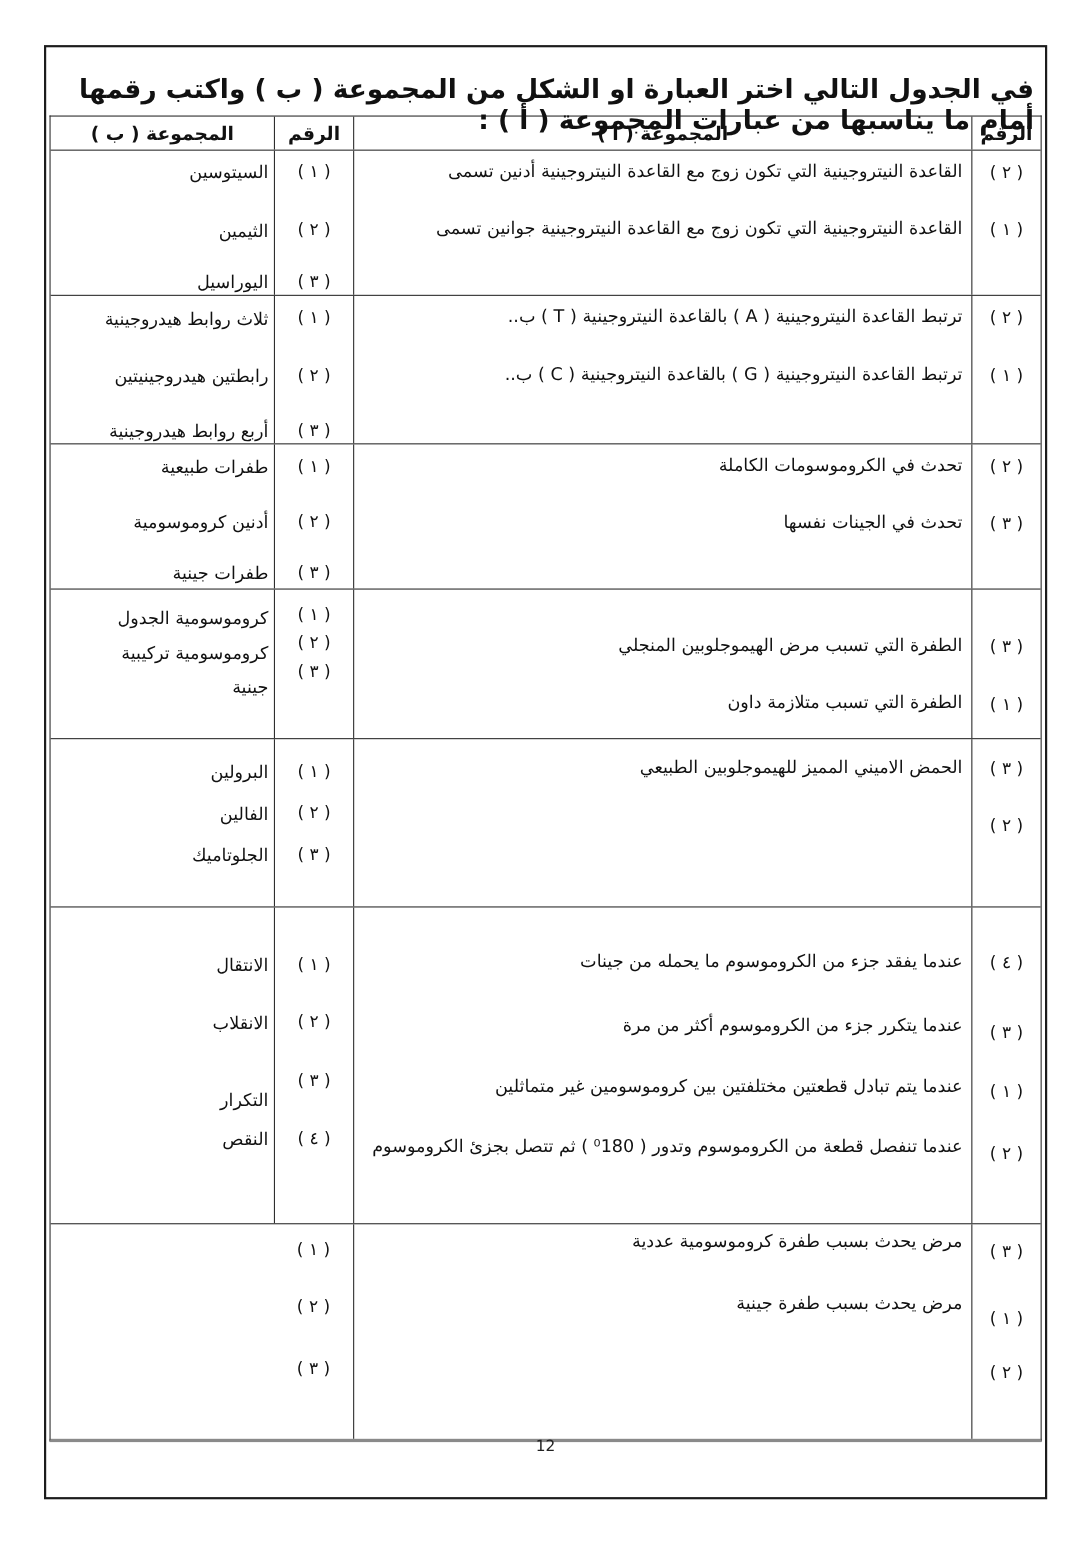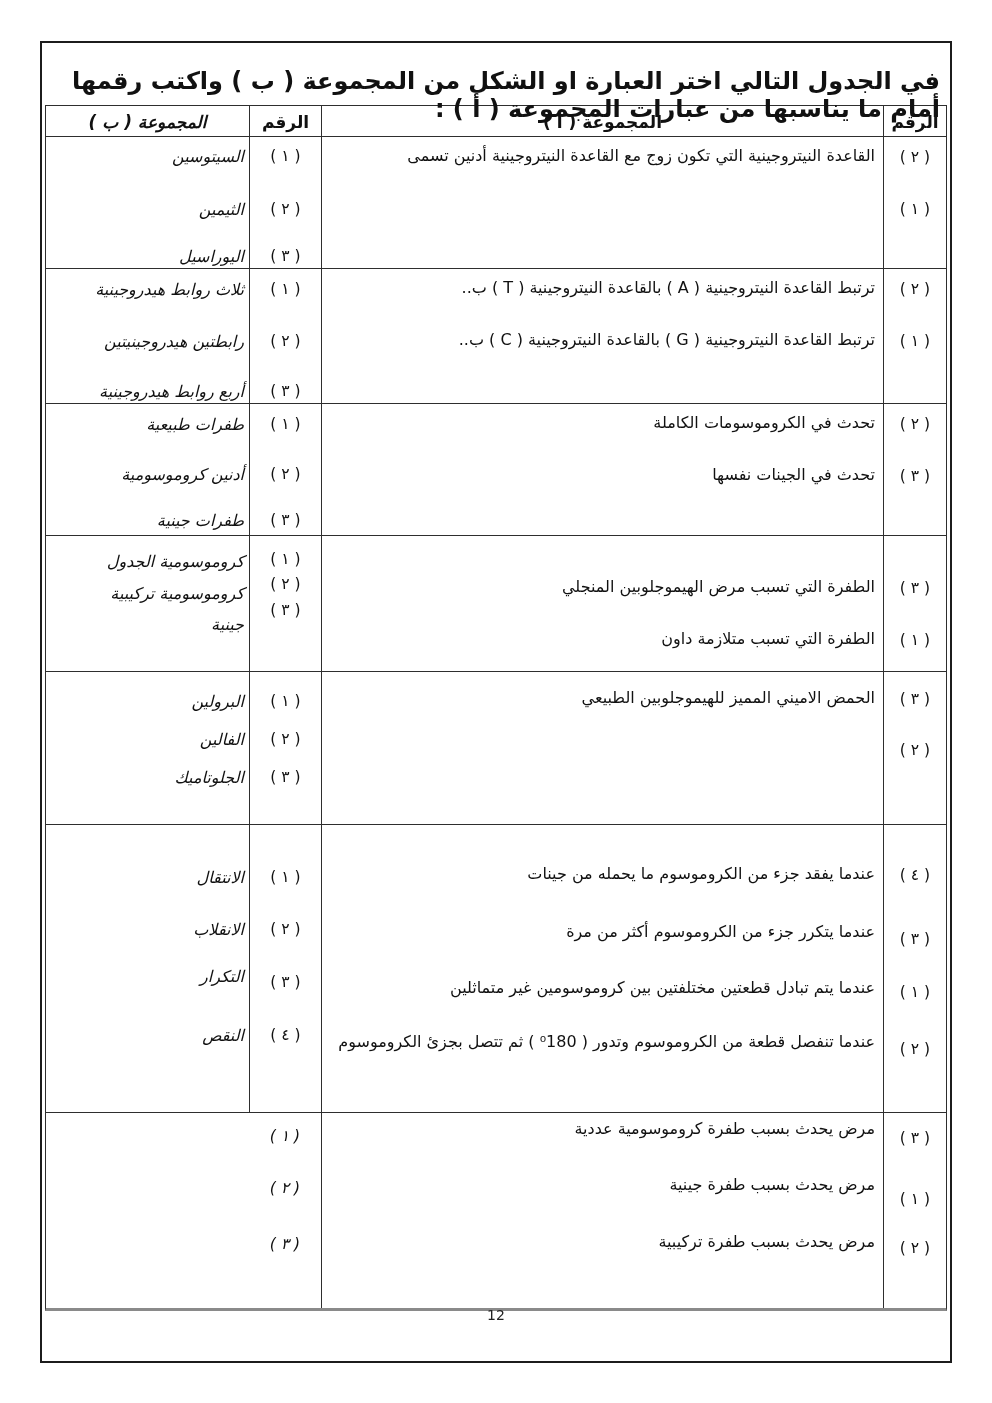--- a/index.html
+++ b/index.html
@@ -22,21 +22,21 @@
   }
   .grid-row{
     display:grid; grid-template-columns:63px 562px 72px 1fr;
     border-bottom:1px solid #2e2e2e; position:relative;
   }
   .grid-row:last-child{ border-bottom:none; }
   .cell{
     border-inline-end:1px solid #2e2e2e; position:relative; box-sizing:border-box;
     overflow:hidden;
   }
-  .cell:last-child{ border-inline-end:none;font-style:italic; }
+  .cell:last-child{ border-inline-end:none; }
   .header-row{ height:30px; }
   .header-cell{
     display:flex; align-items:center; justify-content:center;
     font-size:17px; font-weight:bold; padding-top:1px;
   }
   .item{ position:absolute; line-height:25px; font-size:16px; }
   .num-item{ left:0; right:0; text-align:center; font-size:15.5px; }
   .a-text{ right:8px; left:10px; text-align:right; }
   .b-text{ right:5px; left:4px; text-align:right; }
   .footer-num{
@@ -61,20 +61,21 @@
         <div class="cell header-cell">المجموعة ( ب )</div>
       </div>
 
       <div class="grid-row" style="height:131px">
         <div class="cell">
           <div class="item num-item" style="top:8px">( ٢ )</div>
           <div class="item num-item" style="top:60px">( ١ )</div>
         </div>
         <div class="cell">
           <div class="item a-text" style="top:6px">القاعدة النيتروجينية التي تكون زوج مع القاعدة النيتروجينية أدنين تسمى</div>
+          <div class="item a-text" style="top:58px">القاعدة النيتروجينية التي تكون زوج مع القاعدة النيتروجينية جوانين تسمى</div>
         </div>
         <div class="cell">
           <div class="item num-item" style="top:7px">( ١ )</div>
           <div class="item num-item" style="top:60px">( ٢ )</div>
           <div class="item num-item" style="top:107px">( ٣ )</div>
         </div>
         <div class="cell">
           <div class="item b-text" style="top:7px">السيتوسين</div>
           <div class="item b-text" style="top:60px">الثيمين</div>
           <div class="item b-text" style="top:107px">اليوراسيل</div>
@@ -179,35 +180,34 @@
         </div>
         <div class="cell">
           <div class="item num-item" style="top:40px">( ١ )</div>
           <div class="item num-item" style="top:92px">( ٢ )</div>
           <div class="item num-item" style="top:145px">( ٣ )</div>
           <div class="item num-item" style="top:198px">( ٤ )</div>
         </div>
         <div class="cell">
           <div class="item b-text" style="top:40px">الانتقال</div>
           <div class="item b-text" style="top:92px">الانقلاب</div>
-          <div class="item b-text" style="top:139px">التكرار</div>
+          <div class="item b-text" style="top:162px">التكرار</div>
           <div class="item b-text" style="top:198px">النقص</div>
         </div>
       </div>
 
       <div class="grid-row" style="height:195px">
         <div class="cell">
           <div class="item num-item" style="top:13px">( ٣ )</div>
           <div class="item num-item" style="top:74px">( ١ )</div>
           <div class="item num-item" style="top:123px">( ٢ )</div>
         </div>
         <div class="cell">
           <div class="item a-text" style="top:3px">مرض يحدث  بسبب طفرة كروموسومية عددية</div>
           <div class="item a-text" style="top:59px">مرض يحدث بسبب طفرة جينية</div>
-          <div class="item a-text" style="top:116px">مرض يحدث بسبب طفرة تركيبية</div>
         </div>
         <div class="cell">
           <div class="item num-item" style="top:11px">( ١ )</div>
           <div class="item num-item" style="top:63px">( ٢ )</div>
           <div class="item num-item" style="top:119px">( ٣ )</div>
         </div>
       </div>
 
     </div>
 

